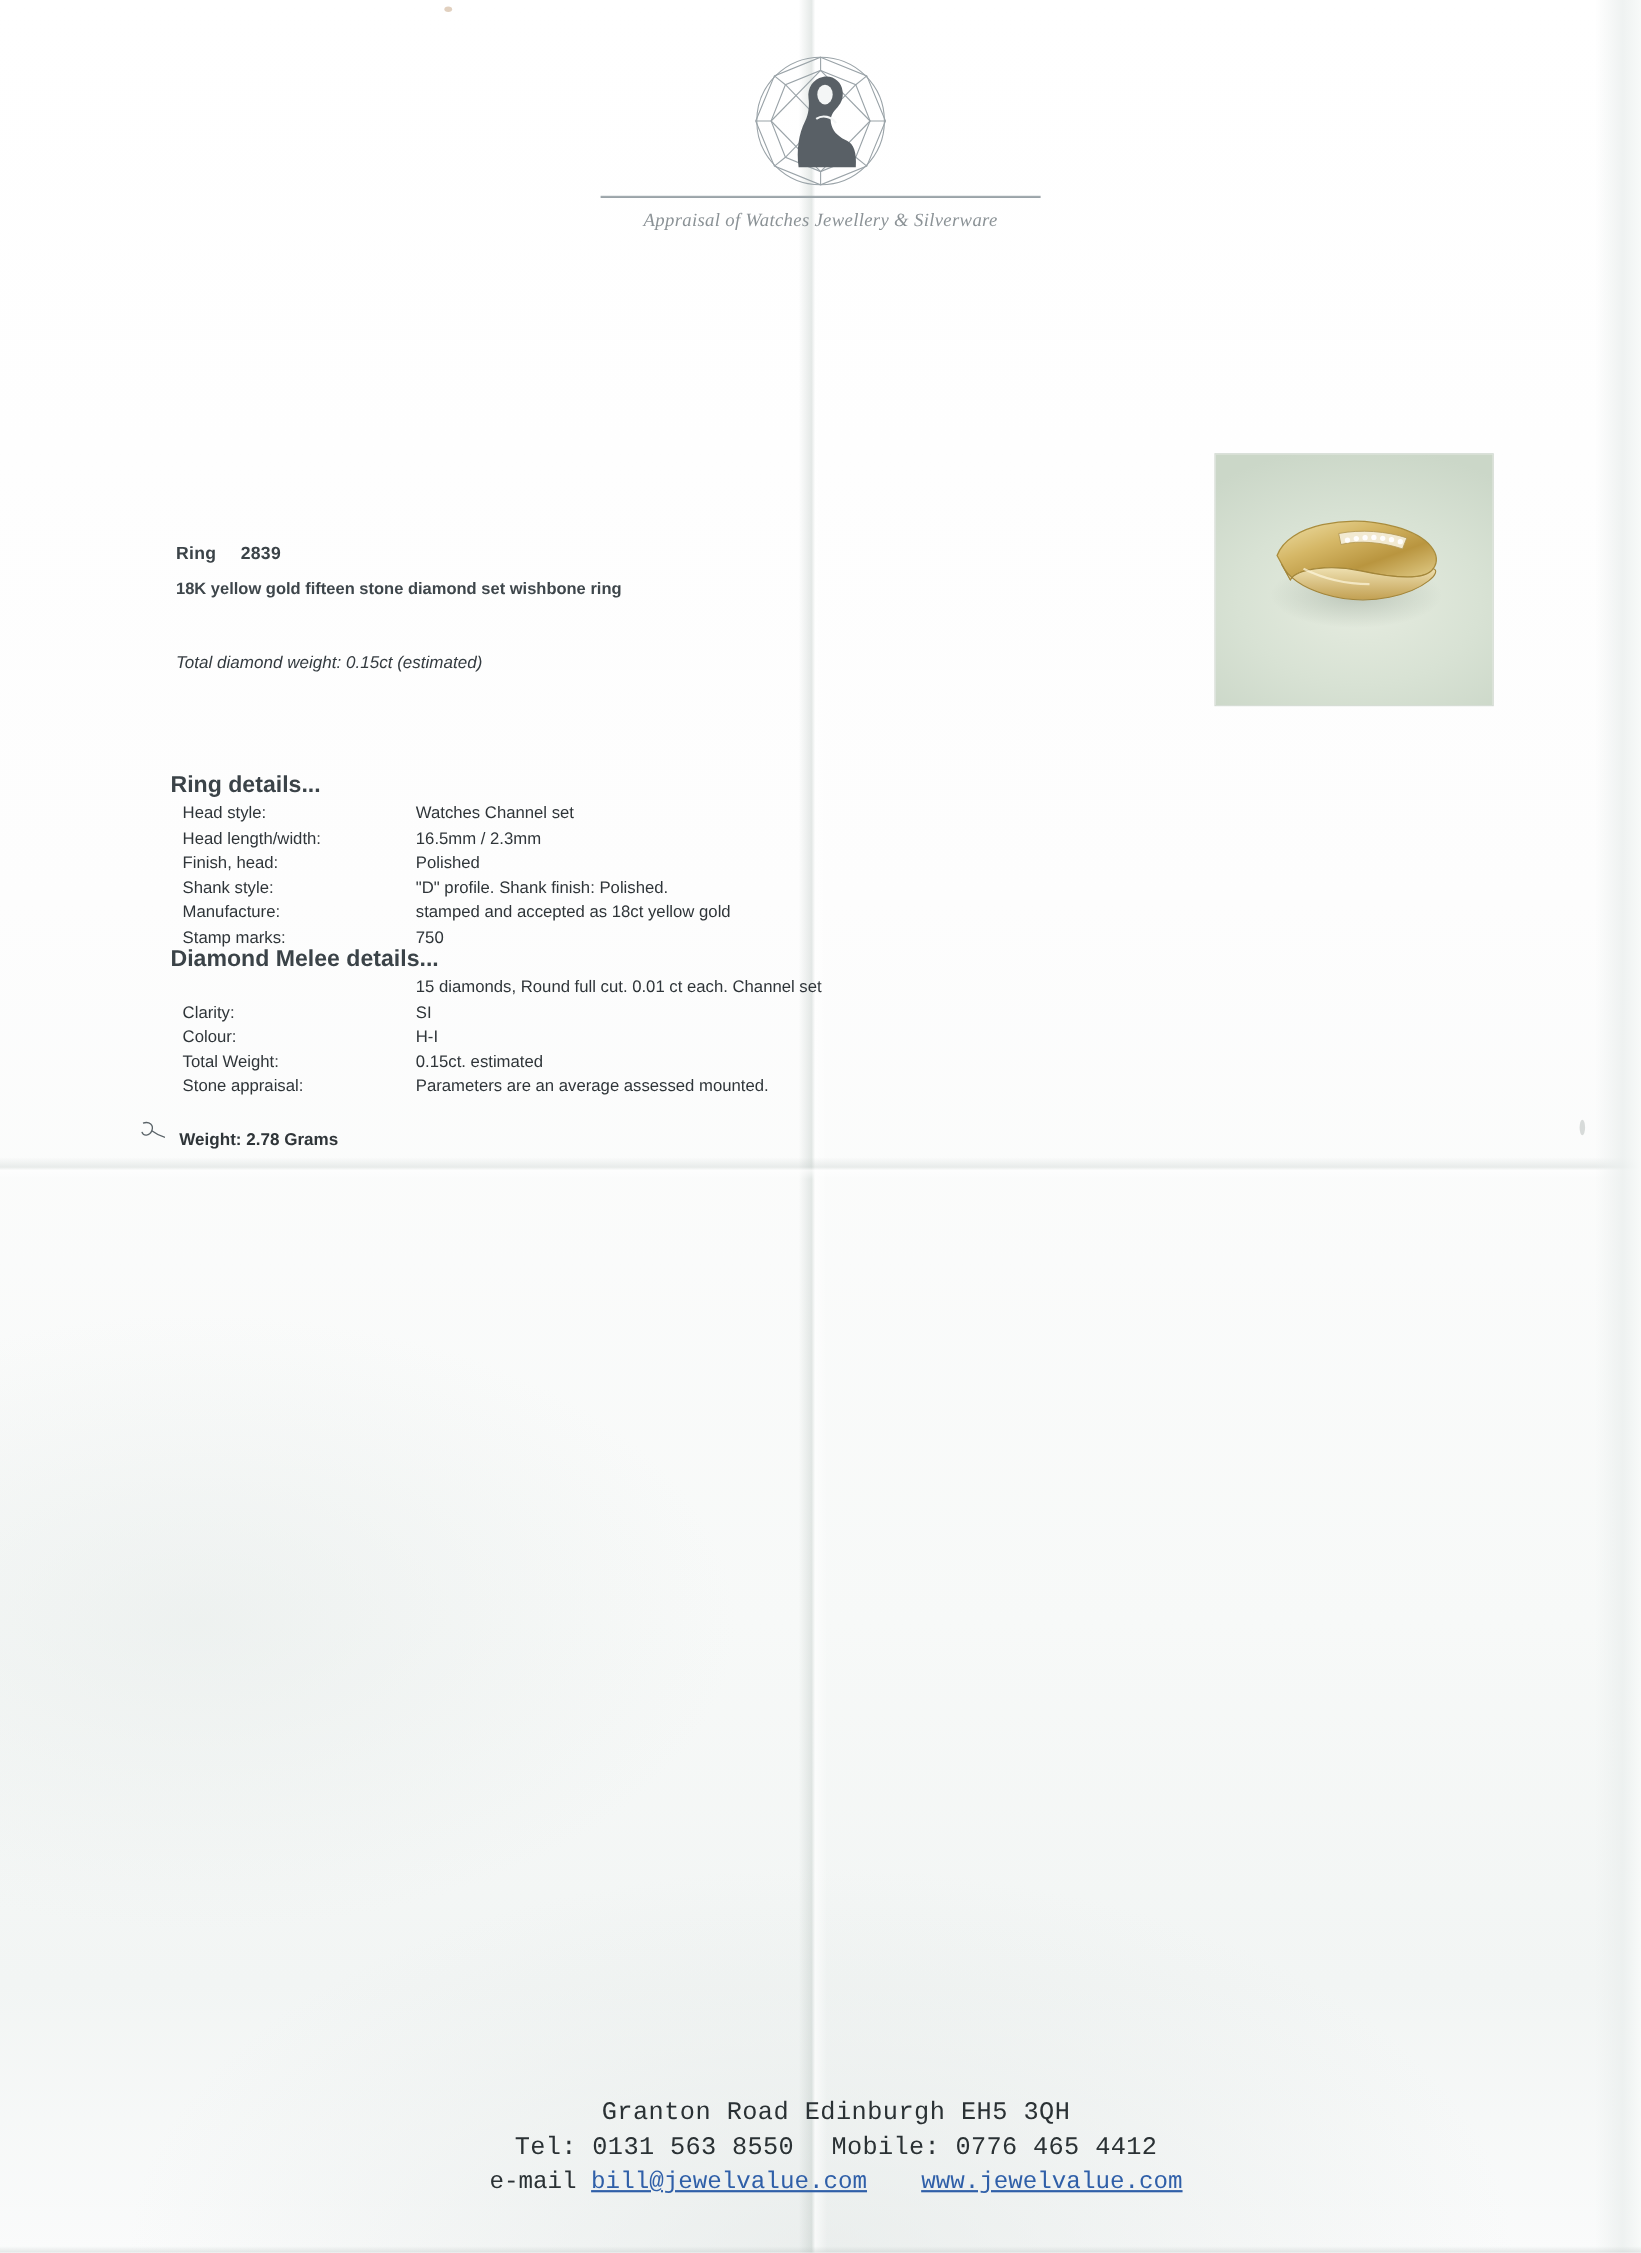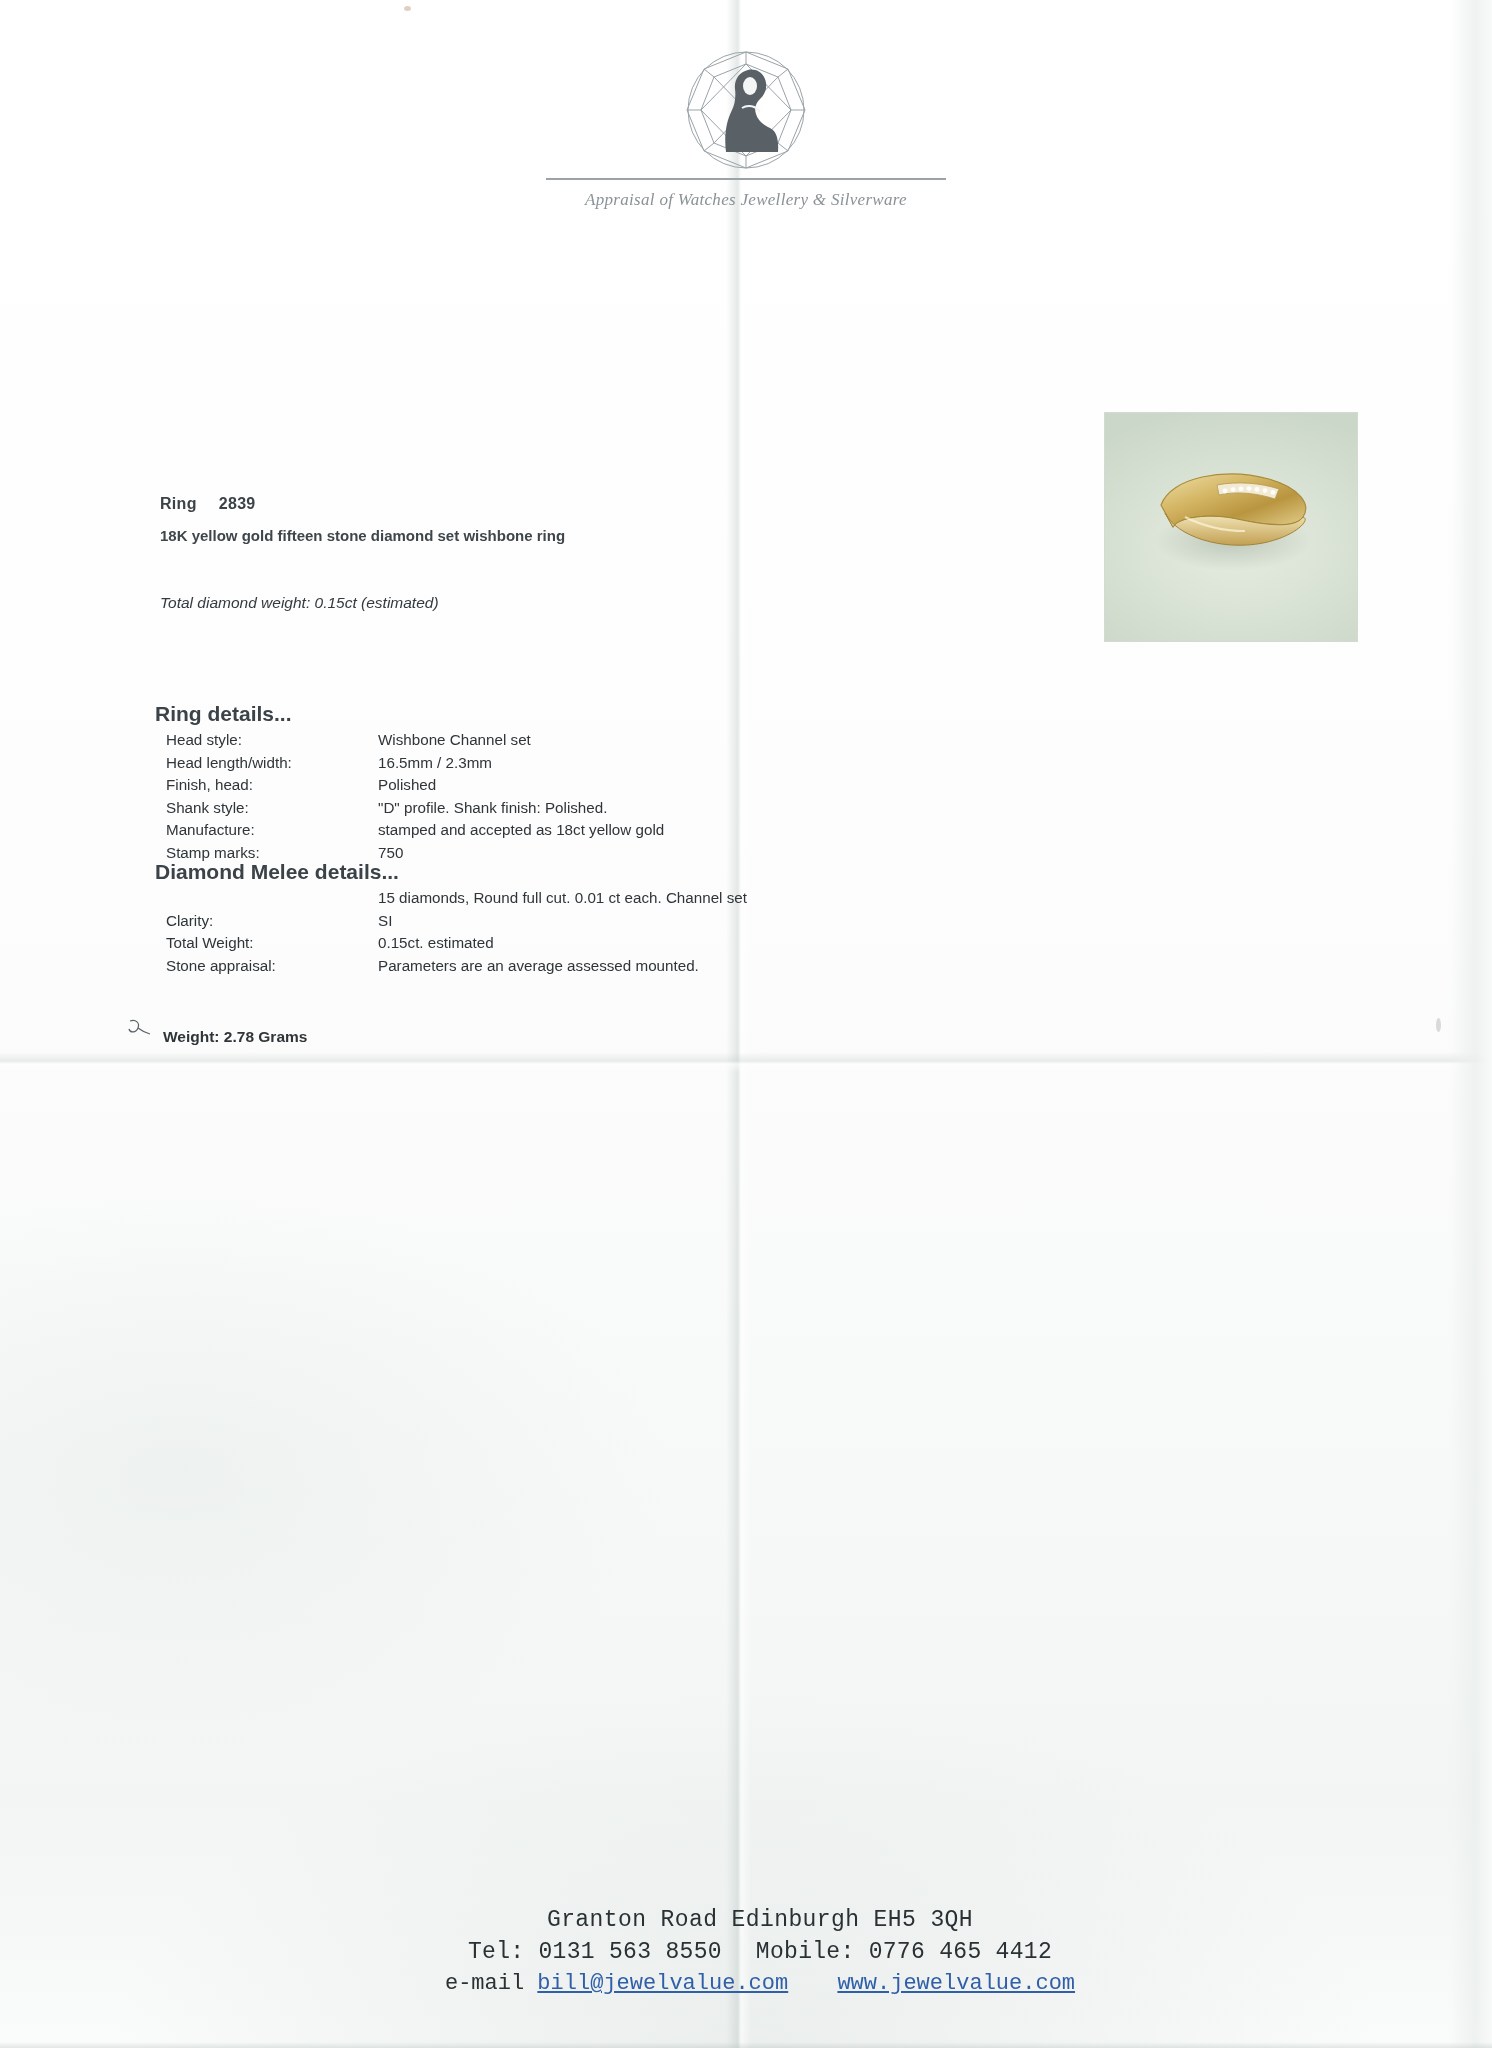--- a/index.html
+++ b/index.html
@@ -284,21 +284,21 @@
   <span>Ring</span><span class="num">2839</span>
 </div>
 <div class="subtitle">18K yellow gold fifteen stone diamond set wishbone ring</div>
 <div class="total-weight-line">Total diamond weight: 0.15ct (estimated)</div>
 
 <div class="section-head sec-ring">Ring details...</div>
 <table class="spec-table spec-ring">
   <tbody>
       <tr>
     <td class="k">Head style:</td>
-    <td class="v">Wishbone  Channel set</td>
+    <td class="v">Watches  Channel set</td>
   </tr>
   <tr>
     <td class="k">Head length/width:</td>
     <td class="v">16.5mm / 2.3mm</td>
   </tr>
   <tr>
     <td class="k">Finish, head:</td>
     <td class="v">Polished</td>
   </tr>
   <tr>
@@ -319,20 +319,24 @@
 <div class="section-head sec-melee">Diamond Melee details...</div>
 <table class="spec-table spec-melee">
   <tbody>
       <tr>
     <td class="k"></td>
     <td class="v">15 diamonds, Round full cut. 0.01 ct each. Channel set</td>
   </tr>
   <tr>
     <td class="k">Clarity:</td>
     <td class="v">SI</td>
+  </tr>
+  <tr>
+    <td class="k">Colour:</td>
+    <td class="v">H-I</td>
   </tr>
   <tr>
     <td class="k">Total Weight:</td>
     <td class="v">0.15ct. estimated</td>
   </tr>
   <tr>
     <td class="k">Stone appraisal:</td>
     <td class="v">Parameters are an average assessed mounted.</td>
   </tr>
 </tbody>

